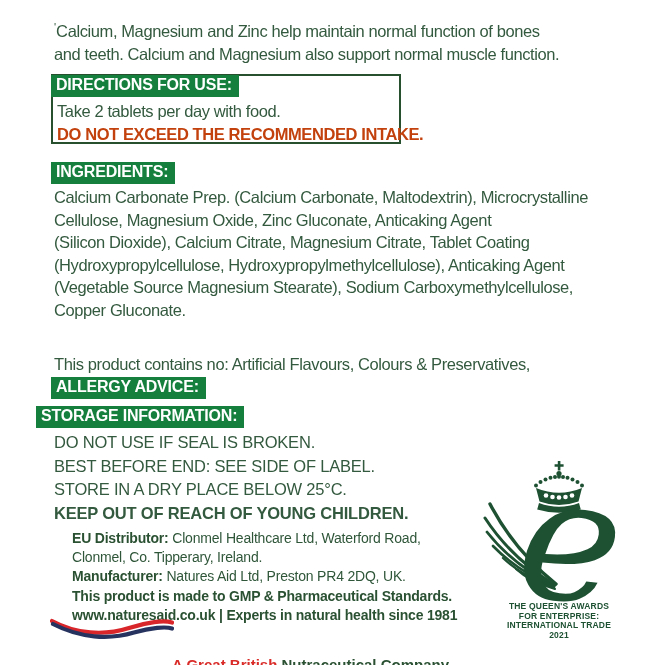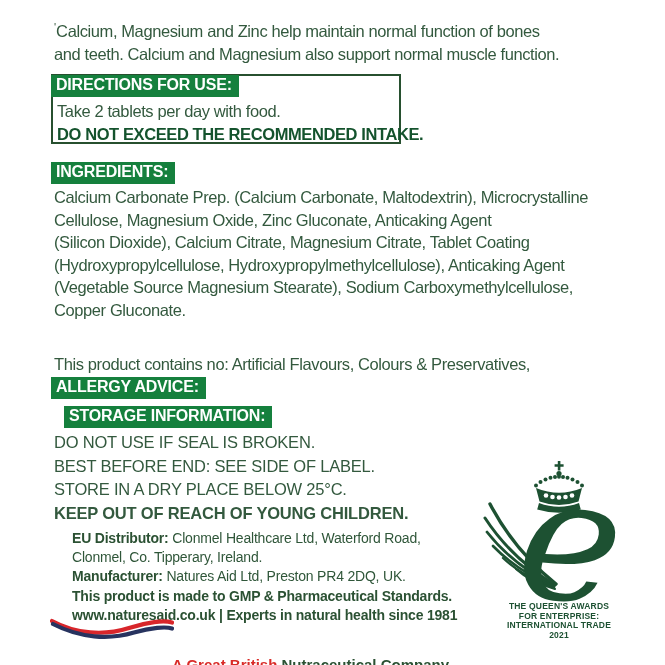--- a/index.html
+++ b/index.html
@@ -2,21 +2,21 @@
 <html><head>
 <meta charset="utf-8">
 <style>
   html,body{margin:0;padding:0;background:#fff;}
   body{width:665px;height:665px;position:relative;overflow:hidden;
        font-family:"Liberation Sans",sans-serif;-webkit-font-smoothing:antialiased;}
   .abs{position:absolute;}
   .body-text{color:#33593e;font-size:16.5px;letter-spacing:-0.4px;line-height:22.6px;white-space:nowrap;}
   .bar{display:inline-block;background:#15803d;color:#ffffff;font-weight:700;font-size:16px;
        letter-spacing:-0.2px;padding:1px 7px 3px 5px;white-space:nowrap;line-height:18px;}
-  .bold-green{font-weight:700;color:#14532d;}
+  .bold-green{font-weight:700;color:#c2410c;}
   .dir-box{border:2px solid #27502f;width:346px;height:66px;}
   .dir-box .bar{margin:-2px 0 0 -2px;}
   .dir-lines{padding:3px 0 0 4px;}
   .caps-line{color:#33593e;font-size:16.5px;letter-spacing:-0.2px;line-height:23.6px;white-space:nowrap;}
   .small-text{color:#2f5639;font-size:14px;letter-spacing:-0.2px;line-height:19.2px;white-space:nowrap;}
   .small-text b{color:#2b5133;}
   .brit-line{font-size:15px;font-weight:700;white-space:nowrap;}
   .brit-red{color:#d92b28;}
   .brit-green{color:#2b5133;}
   .award-text{width:162px;text-align:center;color:#1d5132;font-weight:700;font-size:8.5px;
@@ -48,21 +48,21 @@
   <div>(Hydroxypropylcellulose, Hydroxypropylmethylcellulose), Anticaking Agent</div>
   <div>(Vegetable Source Magnesium Stearate), Sodium Carboxymethylcellulose,</div>
   <div>Copper Gluconate.</div>
 </div>
 
 <span class="abs bar" style="left:51px;top:329px;margin-top:48px;">ALLERGY ADVICE:</span>
 <div class="abs body-text" style="left:54px;top:353px;">
   <div>This product contains no: Artificial Flavours, Colours &amp; Preservatives,</div>
 </div>
 
-<span class="abs bar" style="left:64px;top:406px;">STORAGE INFORMATION:</span>
+<span class="abs bar" style="left:36px;top:406px;">STORAGE INFORMATION:</span>
 <div class="abs" style="left:54px;top:431px;">
   <div class="caps-line">DO NOT USE IF SEAL IS BROKEN.</div>
   <div class="caps-line">BEST BEFORE END: SEE SIDE OF LABEL.</div>
   <div class="caps-line">STORE IN A DRY PLACE BELOW 25°C.</div>
   <div class="caps-line bold-green">KEEP OUT OF REACH OF YOUNG CHILDREN.</div>
 </div>
 
 <div class="abs small-text" style="left:72px;top:529px;">
   <div><b>EU Distributor:</b><span> Clonmel Healthcare Ltd, Waterford Road,</span></div>
   <div>Clonmel, Co. Tipperary, Ireland.</div>

